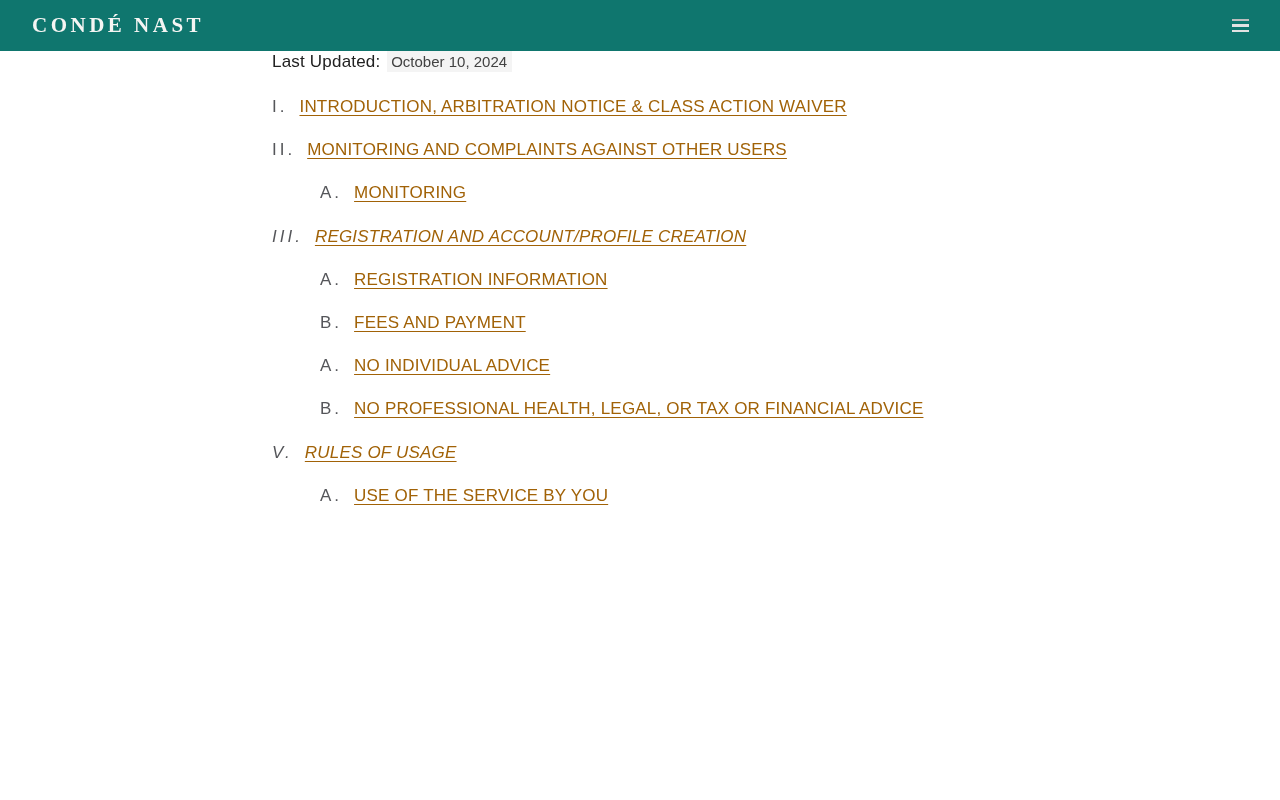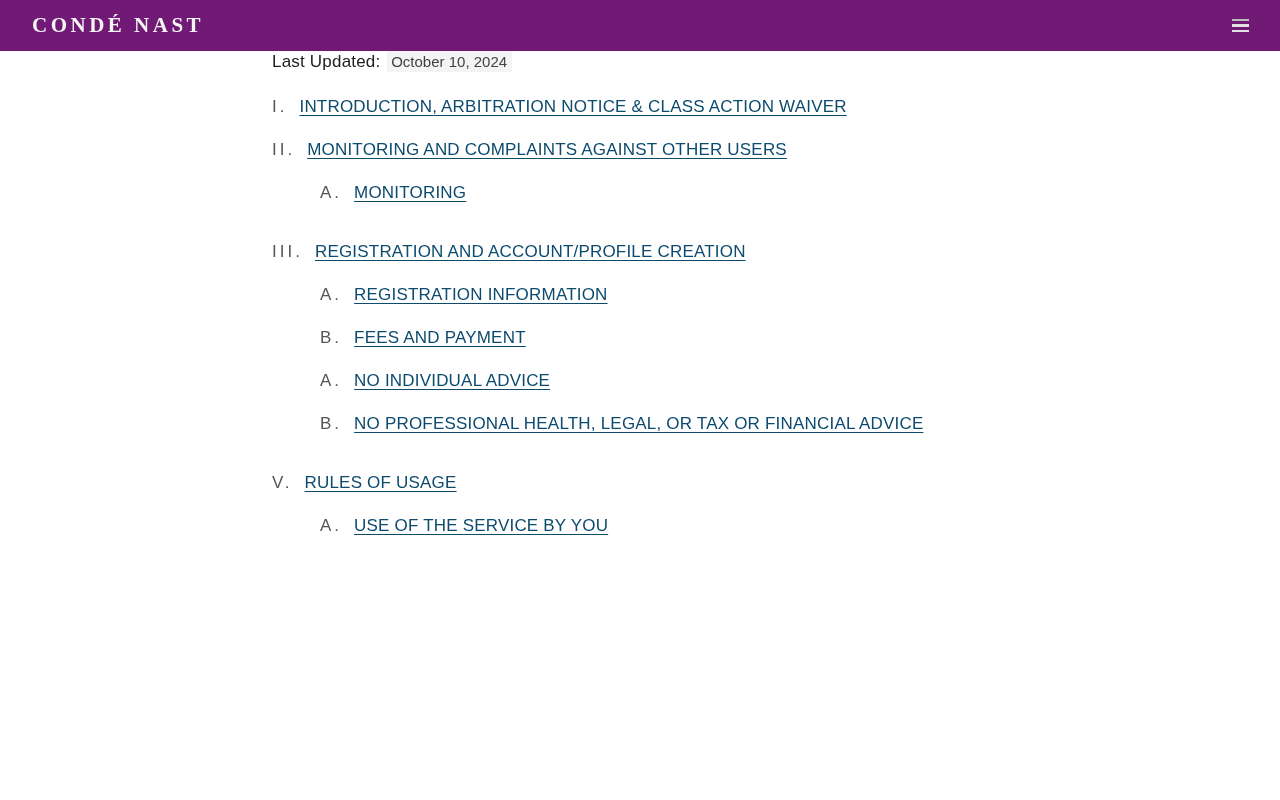--- a/index.html
+++ b/index.html
@@ -7,21 +7,21 @@
     width: 1280px;
     height: 800px;
     overflow: hidden;
     background: #ffffff;
     font-family: "Liberation Sans", sans-serif;
   }
 
   
   .site-header {
     height: 51px;
-    background: #701a75;
+    background: #0f766e;
     display: flex;
     align-items: center;
     justify-content: space-between;
     padding: 0 31px 0 32px;
   }
   .logo {
     font-family: "Liberation Serif", serif;
     font-weight: 700;
     font-size: 21px;
     letter-spacing: 3.5px;
@@ -84,28 +84,28 @@
   }
   .toc-item {
     font-size: 17px;
     line-height: 20px;
     margin-bottom: 23px;
     color: #55565a;
     letter-spacing: 0.2px;
     white-space: nowrap;
   }
   .toc-item.level-2 { padding-left: 48px; }
-  .toc-item.section-gap { margin-top: 39px; }
+  .toc-item.section-gap { margin-top: 24px; font-style: italic; }
   .toc-item .prefix {
     letter-spacing: 3px;
     margin-right: 12px;
     color: #55565a;
   }
   .toc-item a {
-    color: #0c4a6e;
+    color: #a16207;
     text-decoration: underline;
     text-underline-offset: 3px;
     text-decoration-thickness: 1px;
     cursor: pointer;
   }
 </style>
 </head>
 <body>
 
 <header class="site-header">

